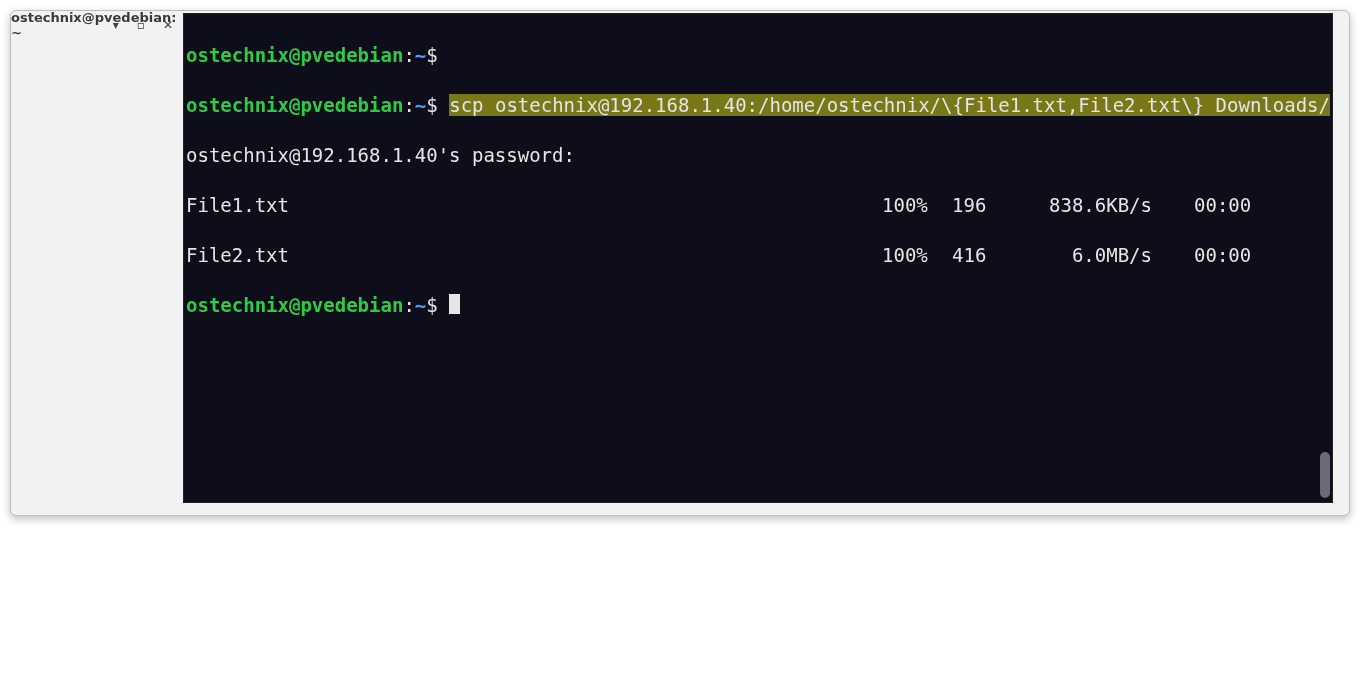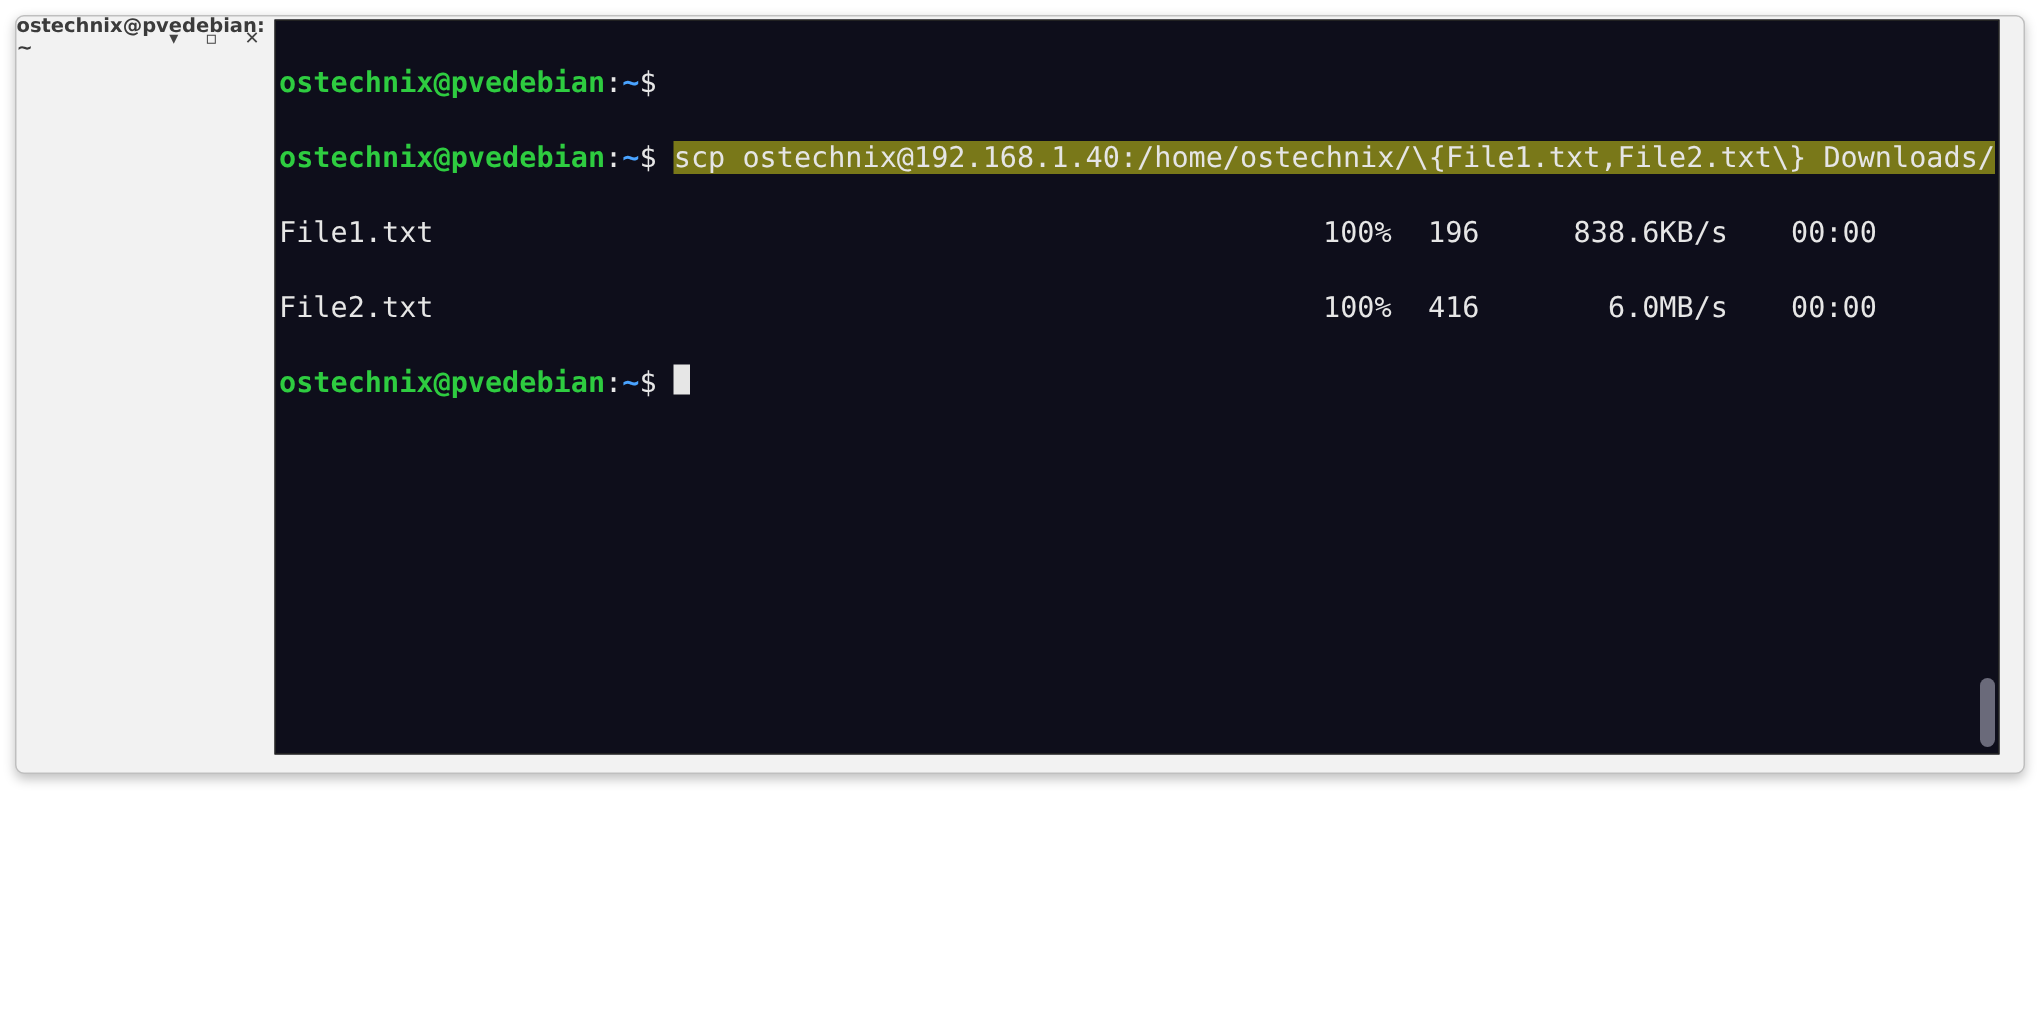--- a/index.html
+++ b/index.html
@@ -101,19 +101,20 @@
       <span class="win-btn">▫</span>
       <span class="win-btn">✕</span>
     </div>
   </div>
 
 
   <div class="term-wrap">
     <div class="terminal">
 <span class="line"><span class="user">ostechnix</span><span class="at">@</span><span class="host">pvedebian</span><span class="colon">:</span><span class="path">~</span><span class="dollar">$</span><span class="plain"></span></span>
 <span class="line"><span class="user">ostechnix</span><span class="at">@</span><span class="host">pvedebian</span><span class="colon">:</span><span class="path">~</span><span class="dollar">$</span> <span class="hl">scp ostechnix@192.168.1.40:/home/ostechnix/\{File1.txt,File2.txt\} Downloads/</span></span>
+<span class="line"><span class="plain">ostechnix@192.168.1.40's password:</span></span>
 <span class="line row"><span class="plain">File1.txt</span><span class="grow"></span><span class="cols"><span class="c-pct plain">100%</span><span class="c-b plain">196</span><span class="c-spd plain">838.6KB/s</span><span class="c-gap"></span><span class="c-eta plain">00:00</span><span class="pad-end"></span></span></span>
 <span class="line row"><span class="plain">File2.txt</span><span class="grow"></span><span class="cols"><span class="c-pct plain">100%</span><span class="c-b plain">416</span><span class="c-spd plain">6.0MB/s</span><span class="c-gap"></span><span class="c-eta plain">00:00</span><span class="pad-end"></span></span></span>
 <span class="line"><span class="user">ostechnix</span><span class="at">@</span><span class="host">pvedebian</span><span class="colon">:</span><span class="path">~</span><span class="dollar">$</span> <span class="cursor"></span></span>
       <div class="scroll-thumb"></div>
     </div>
   </div>
 </div>
 
 </body></html>

